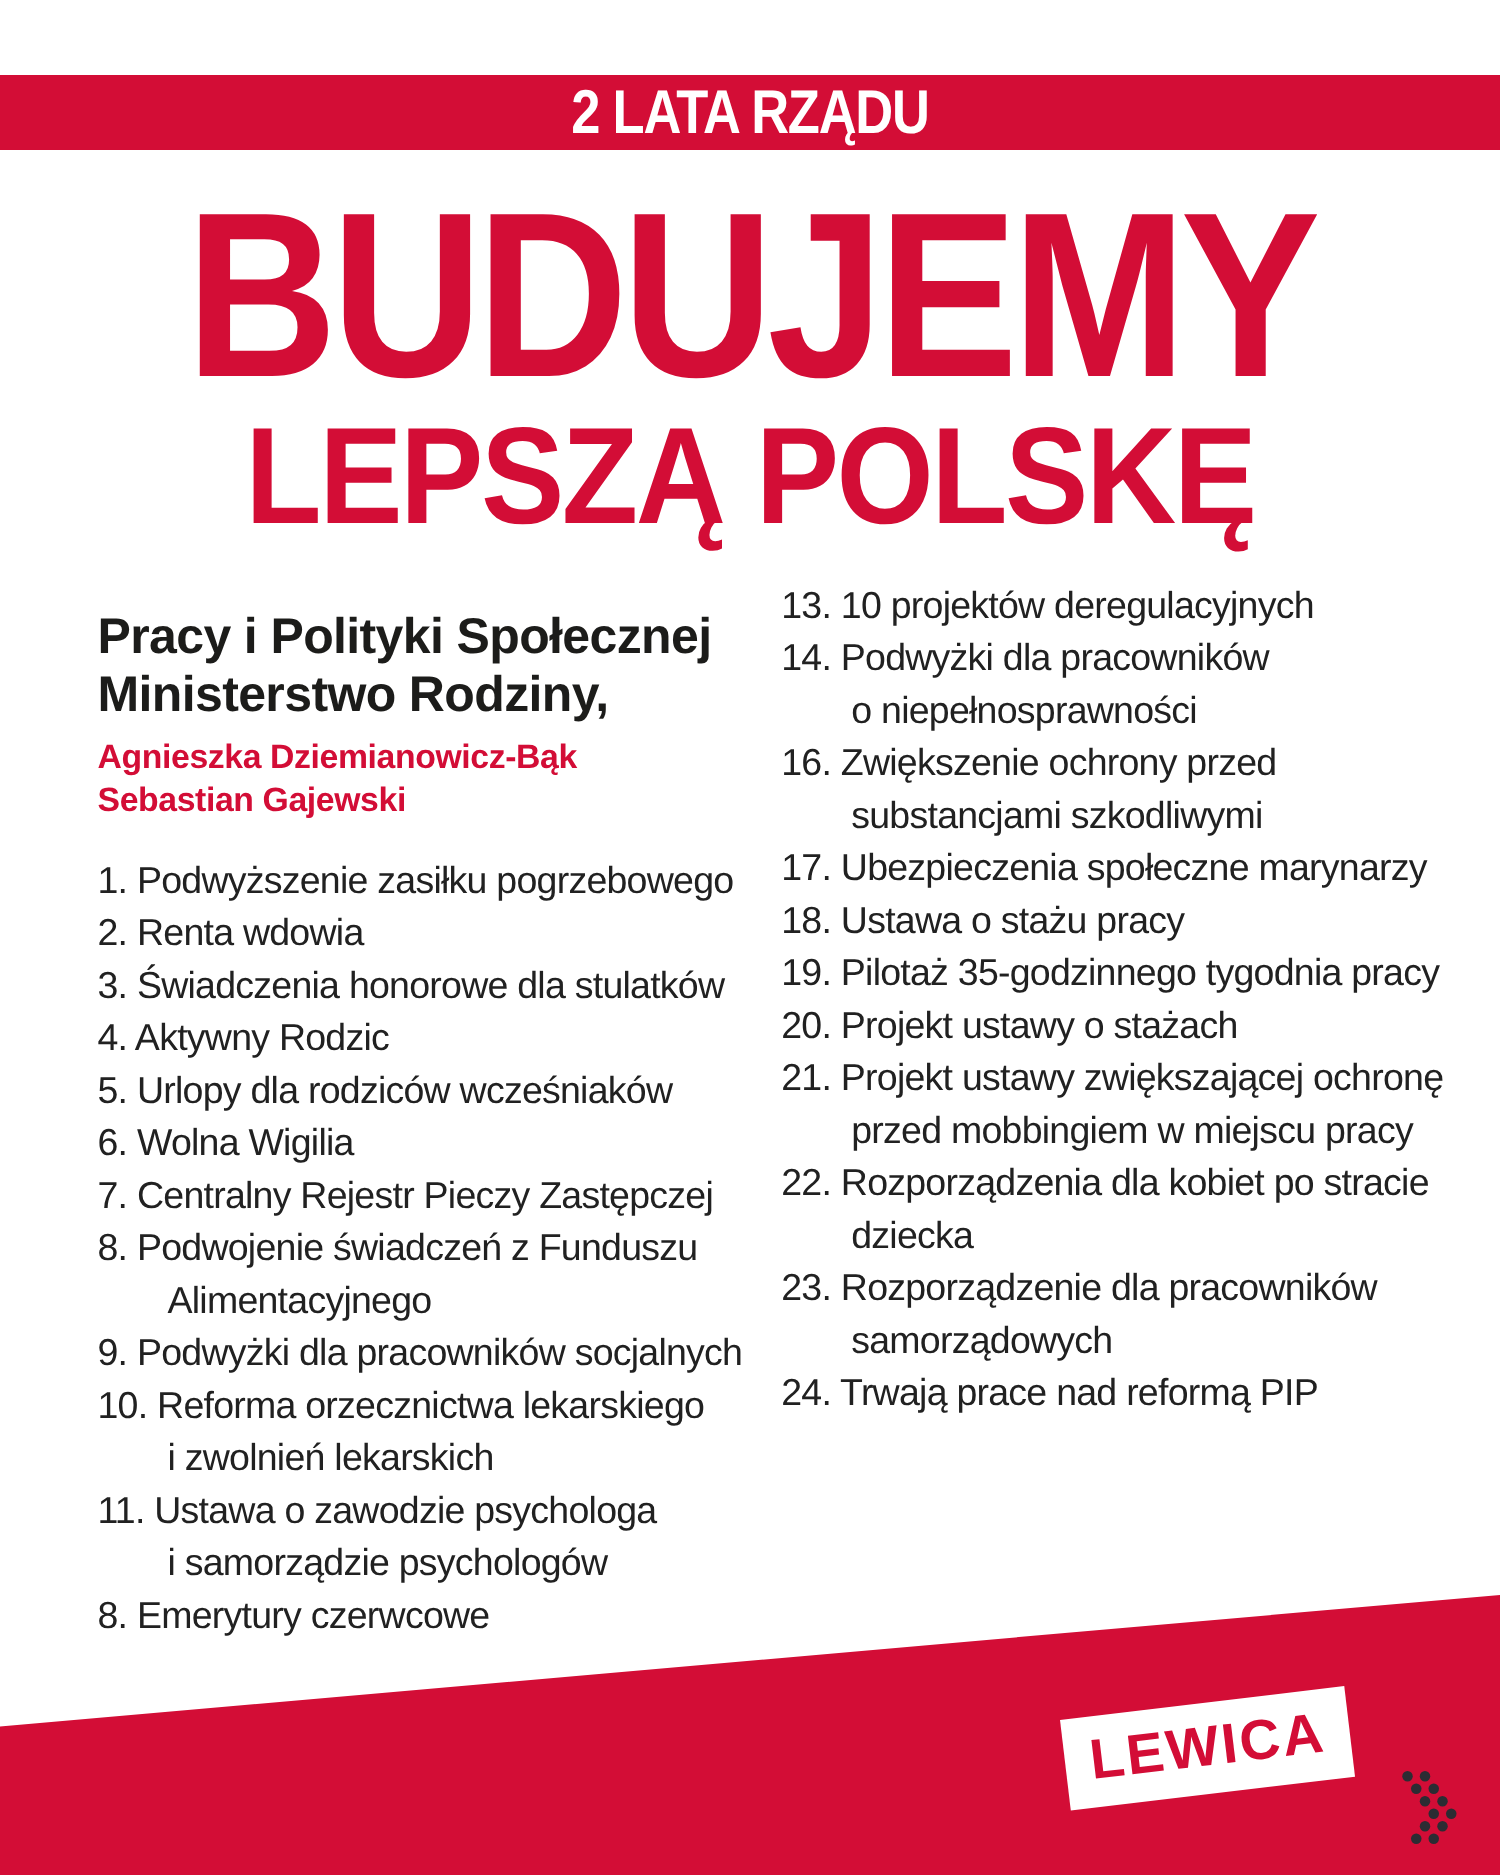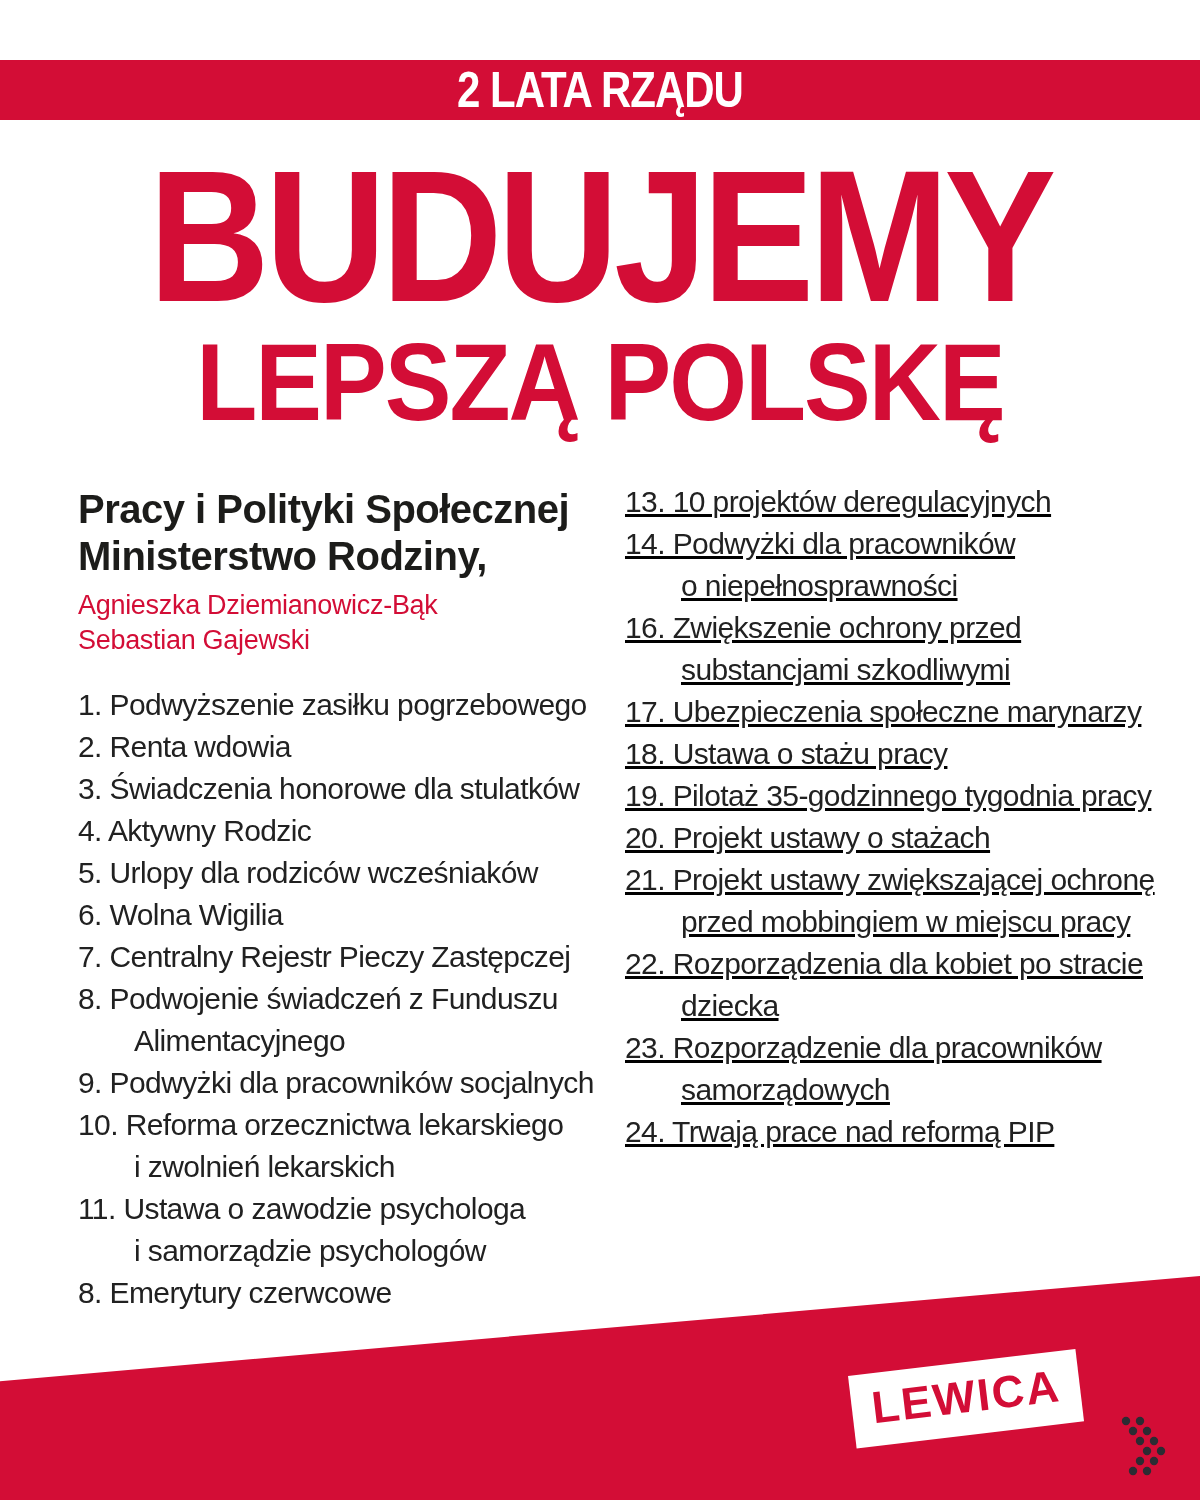--- a/index.html
+++ b/index.html
@@ -27,28 +27,28 @@
     color:var(--red);font-weight:bold;font-size:168px;line-height:150px;
     letter-spacing:-5px;transform:scaleY(1.12);transform-origin:center top;white-space:nowrap;
   }
   .title2{
     position:absolute;top:326px;left:0;width:1200px;text-align:center;
     color:var(--red);font-weight:bold;font-size:100px;line-height:100px;
     letter-spacing:-2px;transform:scaleY(1.1);transform-origin:center top;white-space:nowrap;
   }
   
   .col-left{position:absolute;left:78px;top:486px;width:545px;}
-  .col-right{position:absolute;left:625px;top:481px;width:565px;text-decoration:underline;}
+  .col-right{position:absolute;left:625px;top:464px;width:565px;}
   .ministry{
     font-size:40px;line-height:47px;font-weight:bold;color:var(--ink);letter-spacing:-0.5px;
     white-space:nowrap;
   }
   .names{margin-top:8px;}
   .names div{
-    font-size:27px;line-height:35px;font-weight:normal;color:var(--red);
+    font-size:27px;line-height:35px;font-weight:bold;color:var(--red);
     letter-spacing:-0.3px;white-space:nowrap;
   }
   .list{margin-top:26px;}
   .col-right .list{margin-top:0;}
   .list .line{
     font-size:30px;line-height:42px;color:var(--list-ink);
     letter-spacing:-0.6px;white-space:nowrap;
   }
   .list .cont{padding-left:56px;}
   

